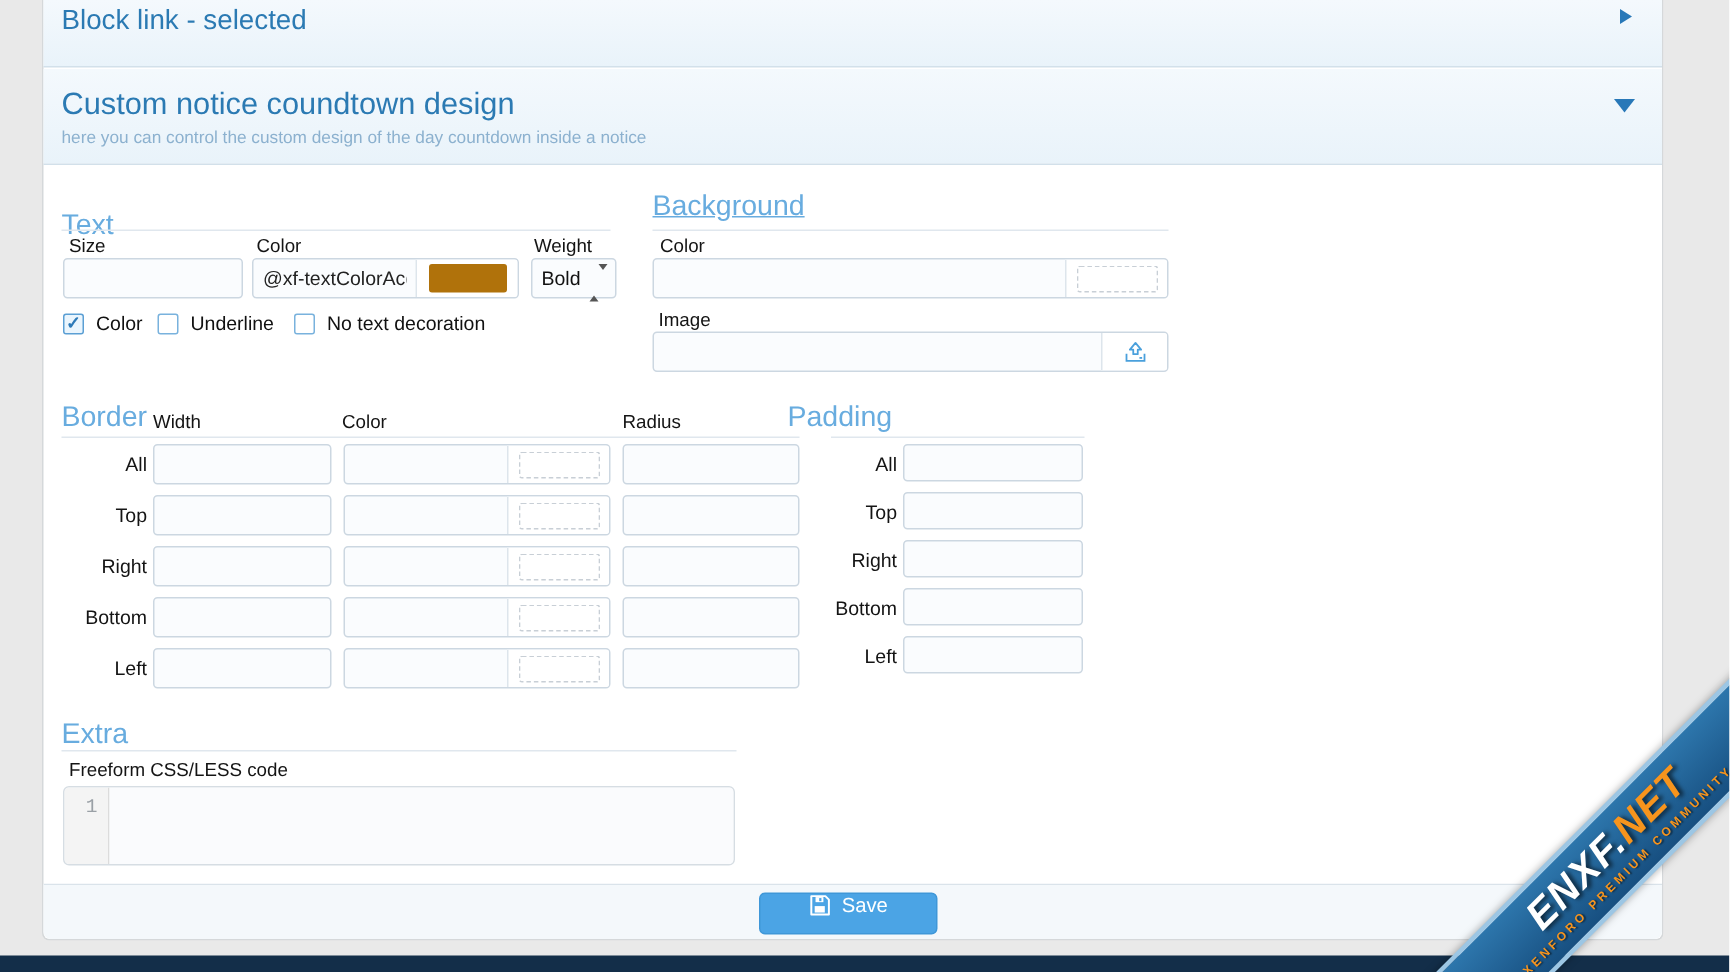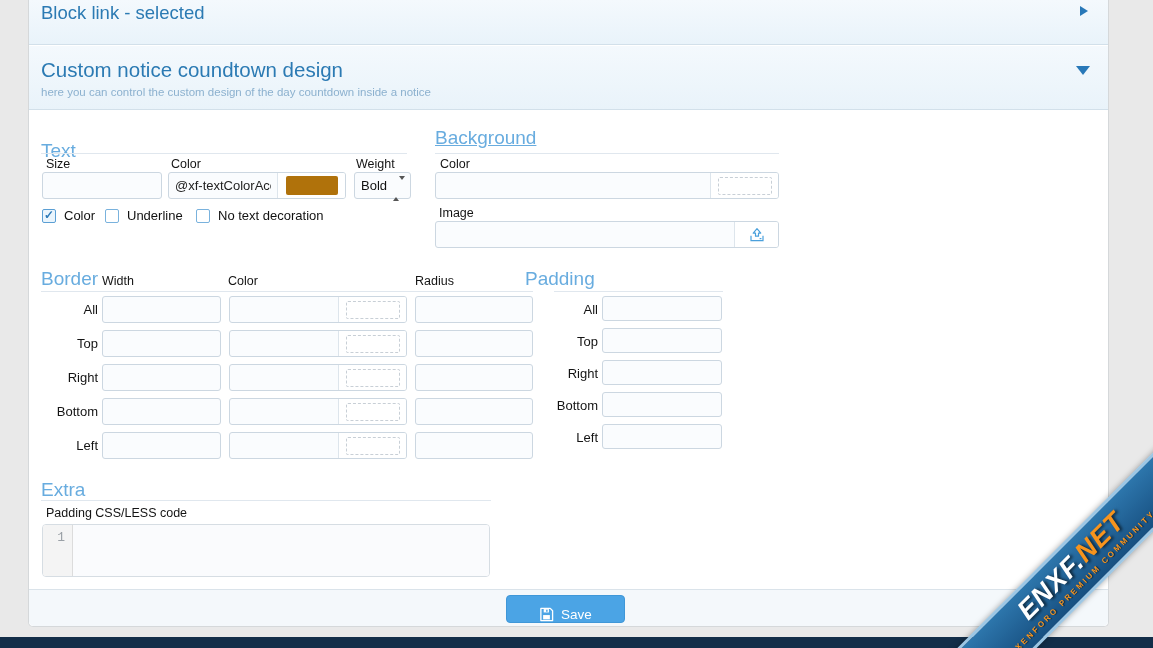--- a/index.html
+++ b/index.html
@@ -81,21 +81,21 @@
             font-family:"Liberation Mono", monospace; }
   .code-area { flex:1; background:#fafbfd; border:none; resize:none; padding:5px 6px;
                font-family:"Liberation Mono", monospace; font-size:12px; color:#333; }
 
   
   .footer-bar { position:absolute; left:0; right:0; top:589px; height:37px;
                 background:#f4f8fb; border-top:1px solid #dae3ea; border-radius:0 0 5px 5px; }
   .save-btn { position:absolute; left:477px; top:5px; width:119px; height:28px;
               background:#4ba4e5; border:1px solid #3f97d8; border-radius:4px;
               color:#fff; font-size:13.5px; font-family:"Liberation Sans",sans-serif;
-              display:flex; align-items:flex-end; justify-content:center; gap:7px; cursor:pointer; }
+              display:flex; align-items:flex-start; justify-content:center; gap:7px; cursor:pointer; }
 
   
   .bottom-bar { position:absolute; left:0; top:637px; width:1153px; height:11px; background:#132e49; }
 
   .ribbon { position:absolute; left:925px; top:542px; width:300px; height:56px;
             transform:rotate(-45deg); background:linear-gradient(180deg,#2d76ac,#174f80);
             border-top:3px solid #9cc6e4; border-bottom:3px solid #9cc6e4;
             box-shadow:0 0 6px rgba(0,0,0,.35);
             display:flex; flex-direction:column; align-items:center; justify-content:center; z-index:9; }
   .ribbon .big { font-size:27px; font-weight:bold; font-style:italic; letter-spacing:1px;
@@ -245,21 +245,21 @@
     <input class="inp" style="left: 573px; top: 328px; width: 120px; height: 25px;">
     <div class="row-lbl" style="left:500px; top:360px; width:69px;">Right</div>
     <input class="inp" style="left: 573px; top: 360px; width: 120px; height: 25px;">
     <div class="row-lbl" style="left:500px; top:392px; width:69px;">Bottom</div>
     <input class="inp" style="left: 573px; top: 392px; width: 120px; height: 25px;">
     <div class="row-lbl" style="left:500px; top:424px; width:69px;">Left</div>
     <input class="inp" style="left: 573px; top: 424px; width: 120px; height: 25px;">
 
     <div class="h2" style="left:12px; top:479px;">Extra</div>
     <div class="rule" style="left:12px; top:500px; width:450px;"></div>
-    <div class="lbl" style="left:17px; top:506px;">Padding CSS/LESS code</div>
+    <div class="lbl" style="left:17px; top:506px;">Freeform CSS/LESS code</div>
     <div class="code-ed">
       <div class="gutter">1</div>
       <textarea class="code-area" style=""></textarea>
     </div>
 
     <div class="footer-bar">
       <button class="save-btn">
         <svg width="15" height="15" viewBox="0 0 16 16">
           <path d="M2 1.5 h10 l2.5 2.5 v10.5 h-12.5 z" fill="none" stroke="#fff" stroke-width="1.4" stroke-linejoin="round"></path>
           <rect x="5" y="2.2" width="5.6" height="3.6" fill="#fff"></rect>

